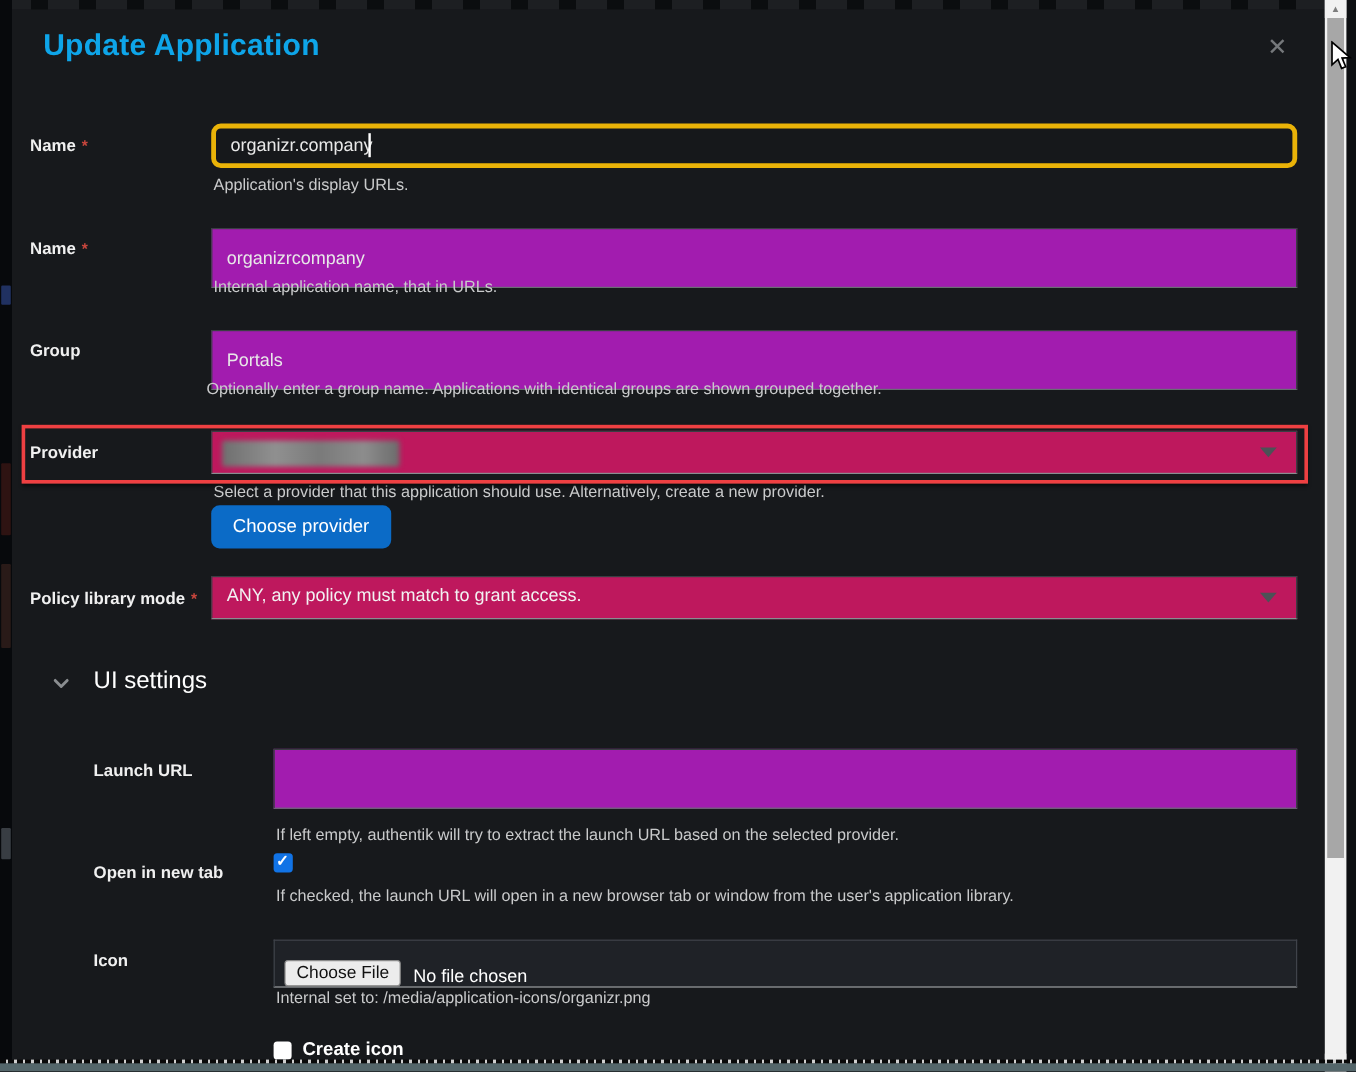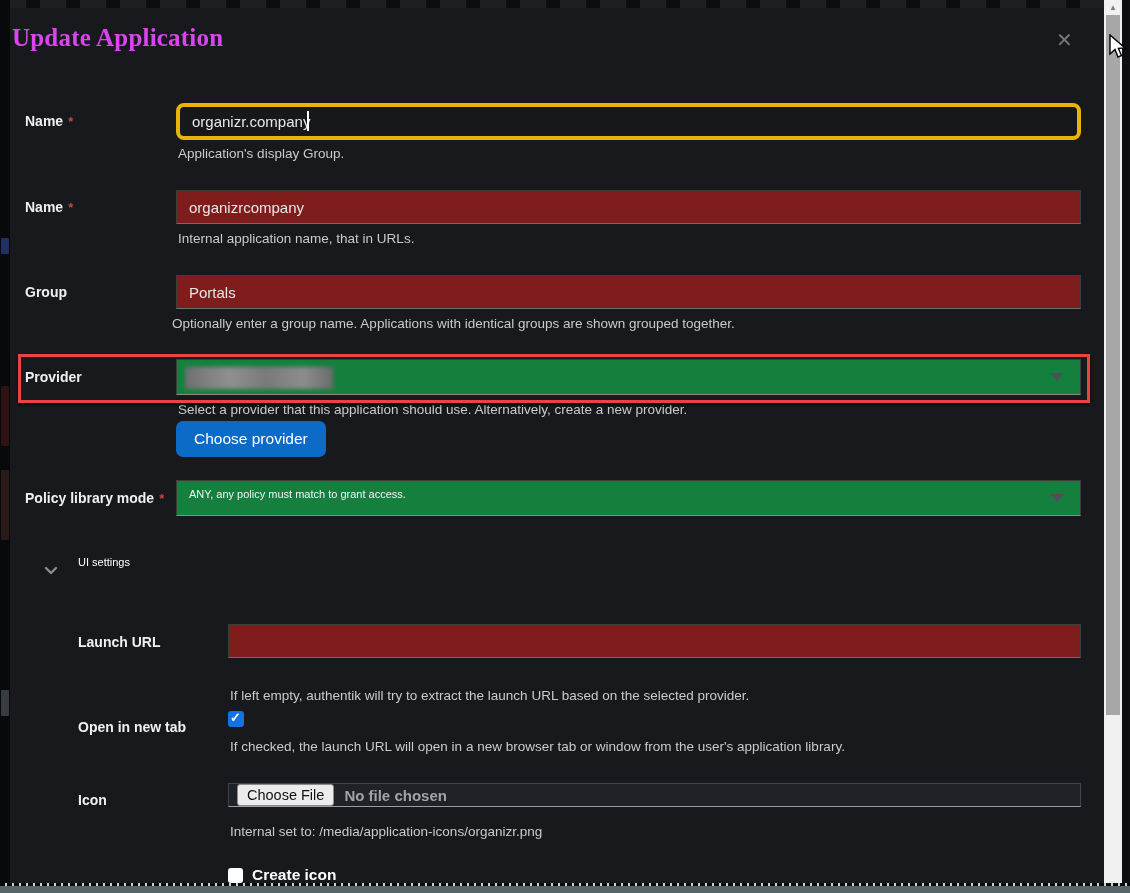--- a/index.html
+++ b/index.html
@@ -10,73 +10,73 @@
     position:relative;
     color:#fff;
   }
   
   .backdrop-left { position:absolute; left:0; top:0; width:10px; height:893px; background:#07090c; }
   .blip { position:absolute; left:1px; width:8px; border-radius:1px; opacity:.75; }
   .backdrop-top { position:absolute; left:0; top:0; width:1130px; height:8px; background:#101214;
     background-image:repeating-linear-gradient(90deg,#1d1f22 0 26px,#0b0d0f 26px 40px); }
   .modal { position:absolute; left:10px; top:8px; width:1094px; height:877px; background:#17191c; }
 
-  .title { position:absolute; left:12px; top:24px; font-size:25px; font-weight:600; color:#d946ef; letter-spacing:.2px;font-family:Liberation Serif, serif; }
+  .title { position:absolute; left:36px; top:24px; font-size:25px; font-weight:600; color:#0ea5e9; letter-spacing:.2px; }
   .close { position:absolute; left:1056px; top:30px; font-size:20px; color:#75787b; cursor:pointer; line-height:1; }
 
   .lbl { position:absolute; font-size:14px; font-weight:bold; color:#f0f0f0; }
   .req { color:#c9463d; margin-left:5px; font-size:13px; }
   .help { position:absolute; font-size:13.5px; color:#c9cacb; }
 
   .inp {
-    position:absolute; left:176px; width:905px; height:34px;
-    background:#7f1d1d; border:1px solid #3a3e43; border-bottom:1px solid #6a6e73;
+    position:absolute; left:176px; width:905px; height:50px;
+    background:#a21caf; border:1px solid #3a3e43; border-bottom:1px solid #6a6e73;
     color:#e8e8e8; font-size:15px; padding:0 12px; font-family:"Liberation Sans",sans-serif;
     outline:none; border-radius:0;
   }
   .inp.focused { height:37px; background:#16181b; border:4px solid #eab308; border-radius:8px; }
   .caret-bar { position:absolute; width:2px; height:20px; background:#fff; }
 
   .sel {
     position:absolute; left:176px; width:905px; height:36px;
-    background:#15803d; border:1px solid #3a3e43; border-bottom:1px solid #8a8d90;
-    color:#f2f2f2; font-size:11px; padding:7px 12px; cursor:pointer;
+    background:#be185d; border:1px solid #3a3e43; border-bottom:1px solid #8a8d90;
+    color:#f2f2f2; font-size:15px; padding:7px 12px; cursor:pointer;
   }
   .sel .caret { position:absolute; right:16px; top:13px; width:0; height:0;
     border-left:7px solid transparent; border-right:7px solid transparent; border-top:8px solid #4d5156; }
 
   .redbox { position:absolute; left:18px; top:354px; width:1072px; height:49px;
     border:3px solid #ef4042; box-shadow:0 2px 3px rgba(0,0,0,.6); z-index:5; pointer-events:none; }
   .redacted { position:absolute; left:185px; top:367px; width:148px; height:22px; z-index:6;
     background:linear-gradient(90deg,#6f6f6f,#909090 30%,#7a7a7a 55%,#8d8d8d 80%,#6b6b6b);
     filter:blur(2px); border-radius:2px; }
 
   .btn-primary {
     position:absolute; left:176px; top:421px; height:36px; padding:0 18px;
     background:#0b6bc7; color:#fff; font-size:15.5px; border:none; border-radius:7px;
     font-family:"Liberation Sans",sans-serif; cursor:pointer;
   }
 
-  .section-head { position:absolute; left:78px; top:556px; font-size:11px; color:#fff; cursor:pointer; }
+  .section-head { position:absolute; left:78px; top:556px; font-size:20px; color:#fff; cursor:pointer; }
   .chev { position:absolute; left:44px; top:562px; }
 
   .sub-lbl { left:78px; }
   .inp.sub, .filerow { left:228px; width:853px; }
 
   .cb { position:absolute; width:16px; height:16px; border-radius:3px; background:#fff; cursor:pointer; }
   .cb[data-checked="true"] { background:#1173e6; }
   .cb[data-checked="true"]::after {
     content:"✓"; position:absolute; left:2px; top:-1px; color:#fff; font-size:13px; font-weight:bold;
   }
 
-  .filerow { position:absolute; top:783px; height:24px; background:#1f2227;
-    border:1px solid #3f434a; border-bottom:1px solid #9a9da0; display:flex; align-items:center; cursor:pointer; }
+  .filerow { position:absolute; top:783px; height:40px; background:#1f2227;
+    border:1px solid #3f434a; border-bottom:1px solid #9a9da0; display:flex; align-items:flex-end; cursor:pointer; }
   .file-btn { margin-left:8px; background:#ececec; color:#111; border:1px solid #8a8a8a;
     border-radius:3px; font-size:14.5px; padding:2px 9px; font-family:"Liberation Sans",sans-serif; cursor:pointer; }
-  .file-status { margin-left:10px; font-size:15px; color:#a3a3a3;font-weight:bold; }
+  .file-status { margin-left:10px; font-size:15px; color:#ffffff; }
 
   .clear-label { position:absolute; left:252px; top:866px; font-size:15.5px; font-weight:bold; color:#fff; }
 
   
   .sb { position:absolute; left:1104px; top:0; width:18px; height:893px; background:#f1f1f1; z-index:20; }
   .sb-btn { position:absolute; left:0; width:18px; height:15px; background:#f1f1f1; color:#7d7d7d;
     font-size:8px; text-align:center; line-height:15px; cursor:pointer; }
   .sb-thumb { position:absolute; left:2px; top:15px; width:14px; height:700px; background:#a7a7a7; cursor:grab; }
   .backdrop-right { position:absolute; left:1122px; top:0; width:8px; height:893px; background:#0d0f12; z-index:19; }
 
@@ -98,21 +98,21 @@
 </div>
 
 <div class="modal"></div>
 
 <div class="title">Update Application</div>
 <div class="close">✕</div>
 
 <div class="lbl" style="left:25px;top:113px"><span>Name</span><span class="req">*</span></div>
 <input class="inp focused" style="top: 103px;" value="organizr.company">
 <span class="caret-bar" style="left:307px;top:111px"></span>
-<div class="help" style="left:178px;top:146px">Application's display Group.</div>
+<div class="help" style="left:178px;top:146px">Application's display URLs.</div>
 
 <div class="lbl" style="left:25px;top:199px"><span>Name</span><span class="req">*</span></div>
 <input class="inp" style="top: 190px;" value="organizrcompany">
 <div class="help" style="left:178px;top:231px">Internal application name, that in URLs.</div>
 
 <div class="lbl" style="left:25px;top:284px">Group</div>
 <input class="inp" style="top: 275px;" value="Portals">
 <div class="help" style="left:172px;top:316px">Optionally enter a group name. Applications with identical groups are shown grouped together.</div>
 
 <div class="redbox"></div>

